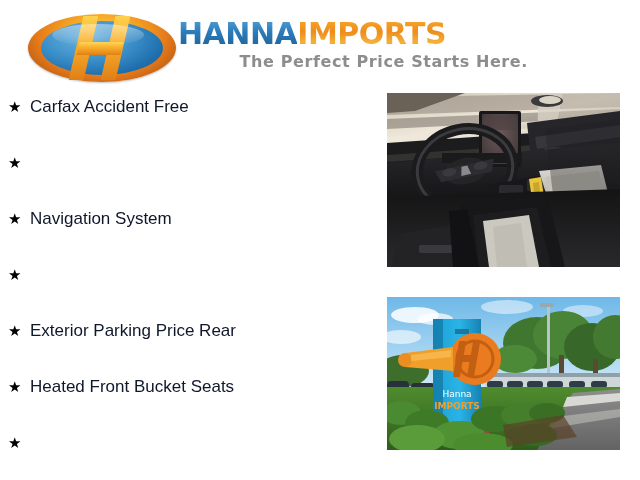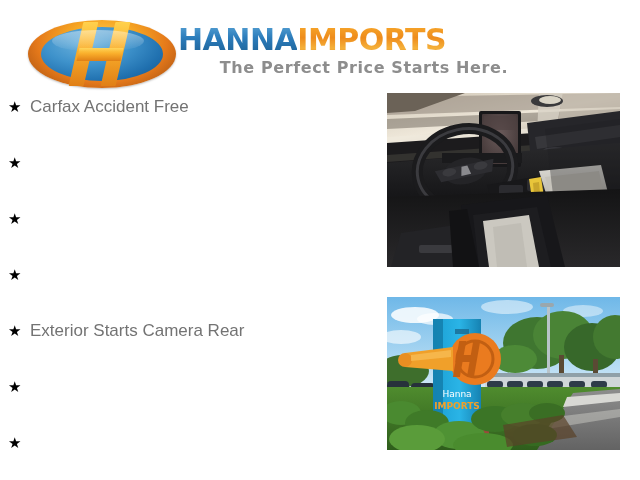--- a/index.html
+++ b/index.html
@@ -12,21 +12,21 @@
     height: 480px;
     position: relative;
     overflow: hidden;
     font-family: "Liberation Sans", sans-serif;
     background: #ffffff;
   }
 
   
   #header {
     position: absolute;
-    left: 0; top: 10px;
+    left: 0; top: 4px;
     width: 509px;
     height: 88px;
   }
 
   #logo-mark {
     position: absolute;
     left: 28px;
     top: 10px;
     width: 148px;
     height: 68px;
@@ -111,21 +111,21 @@
     color: #ee8c1c;
     -webkit-text-fill-color: transparent;
   }
   #tagline {
     margin-top: 2px;
     font-family: "DejaVu Sans", sans-serif;
     font-size: 16px;
     font-weight: bold;
     color: #8d8d8d;
     letter-spacing: 0.6px;
-    text-align: center;
+    text-align: right;
     width: 328px;
     margin-left: 22px;
     white-space: nowrap;
   }
 
   
   #feature-list {
     position: absolute;
     left: 6px;
     top: 96px;
@@ -147,21 +147,21 @@
     line-height: 22px;
     color: #000000;
     text-align: left;
     padding-left: 2px;
   }
   .feature-label {
     flex: 1 1 auto;
     font-family: "Liberation Sans", sans-serif;
     font-size: 17px;
     line-height: 22px;
-    color: #737373;
+    color: #0f172a;
     white-space: nowrap;
   }
 
   
   .photo-frame {
     position: absolute;
     overflow: hidden;
     background: #ffffff;
   }
   #photo-interior {
@@ -202,30 +202,32 @@
 <ul id="feature-list">
   <li class="feature-item">
     <span class="feature-bullet">★</span>
     <span class="feature-label">Carfax Accident Free</span>
   </li>
   <li class="feature-item">
     <span class="feature-bullet">★</span>
   </li>
   <li class="feature-item">
     <span class="feature-bullet">★</span>
-  </li>
-  <li class="feature-item">
-    <span class="feature-bullet">★</span>
-  </li>
-  <li class="feature-item">
-    <span class="feature-bullet">★</span>
-    <span class="feature-label">Exterior Starts Camera Rear</span>
-  </li>
-  <li class="feature-item">
-    <span class="feature-bullet">★</span>
+    <span class="feature-label">Navigation System</span>
+  </li>
+  <li class="feature-item">
+    <span class="feature-bullet">★</span>
+  </li>
+  <li class="feature-item">
+    <span class="feature-bullet">★</span>
+    <span class="feature-label">Exterior Parking Price Rear</span>
+  </li>
+  <li class="feature-item">
+    <span class="feature-bullet">★</span>
+    <span class="feature-label">Heated Front Bucket Seats</span>
   </li>
   <li class="feature-item">
     <span class="feature-bullet">★</span>
   </li>
 </ul>
 
 <div class="photo-frame" id="photo-interior">
   <svg class="photo-svg" viewBox="0 0 233 174" preserveAspectRatio="none">
     <defs>
       <linearGradient id="dashTop" x1="0" y1="0" x2="1" y2="0.4">

